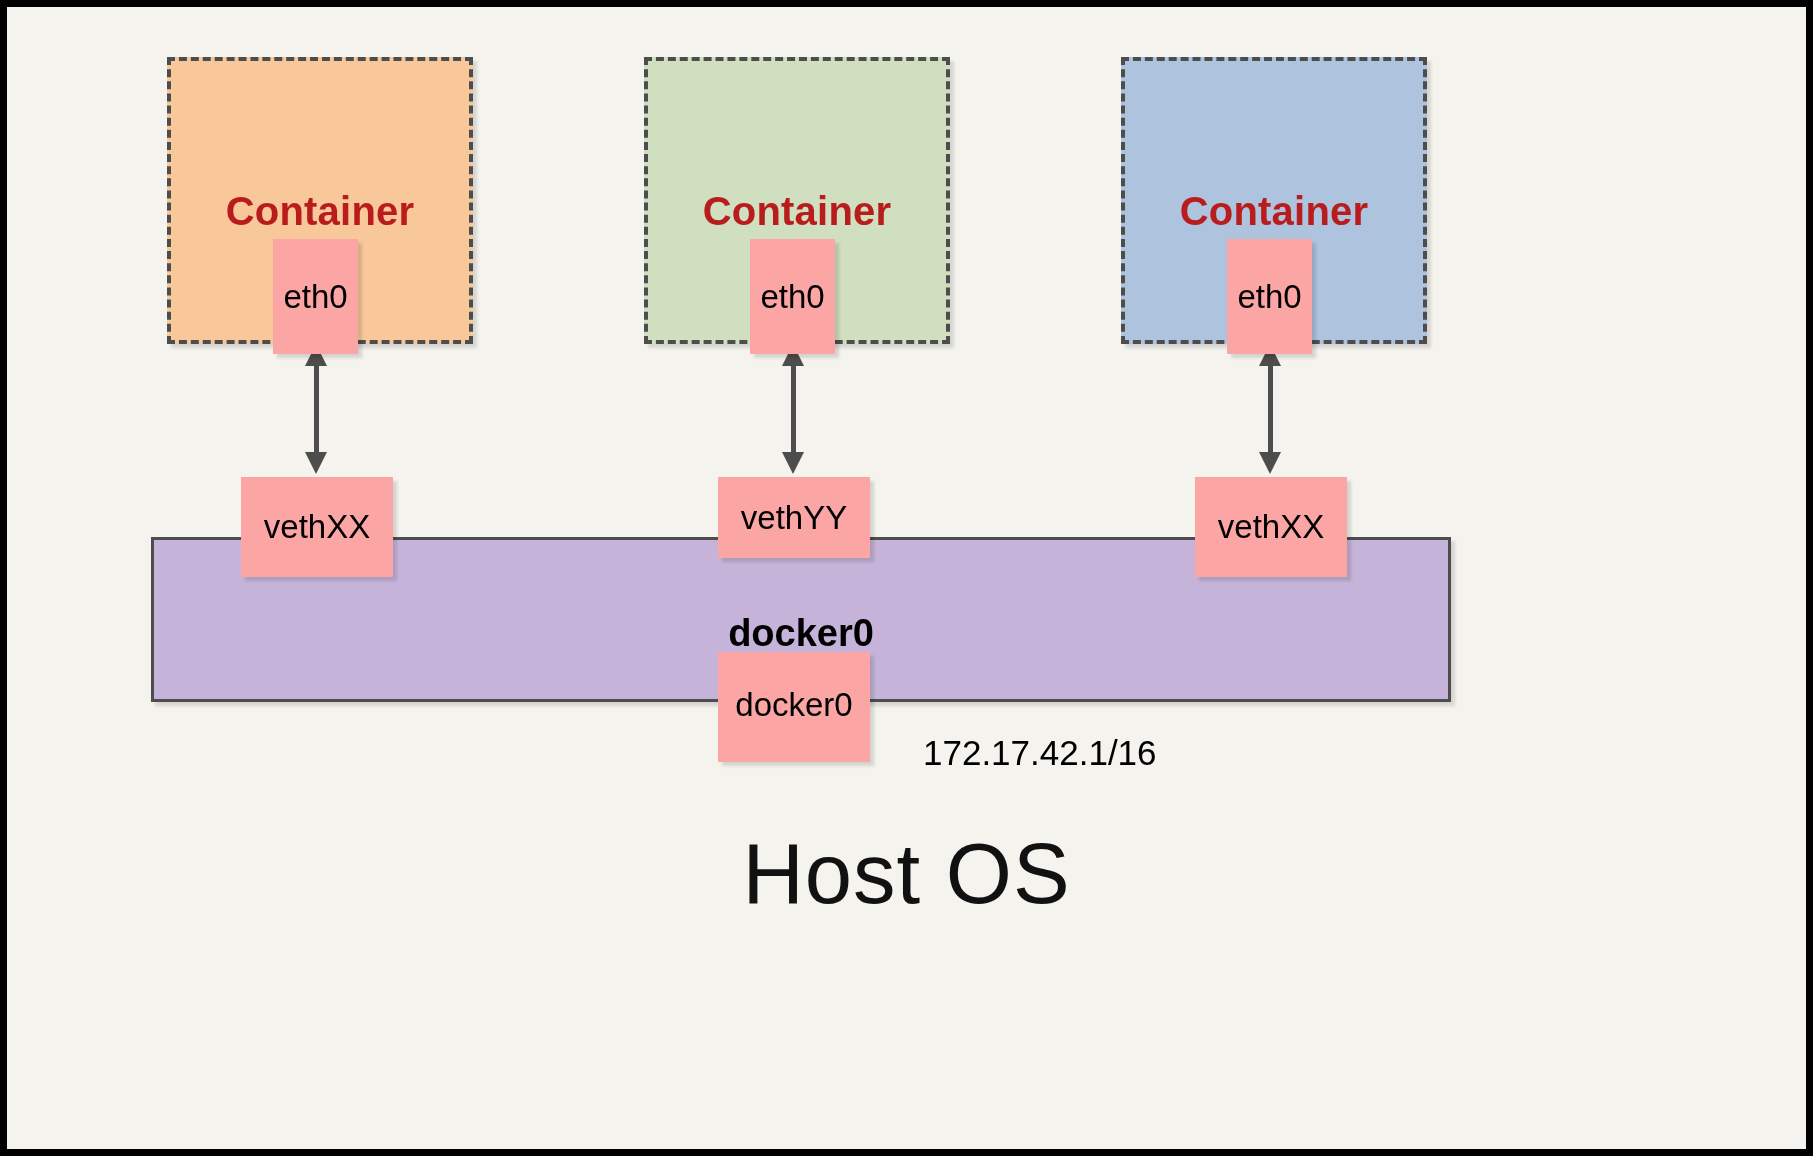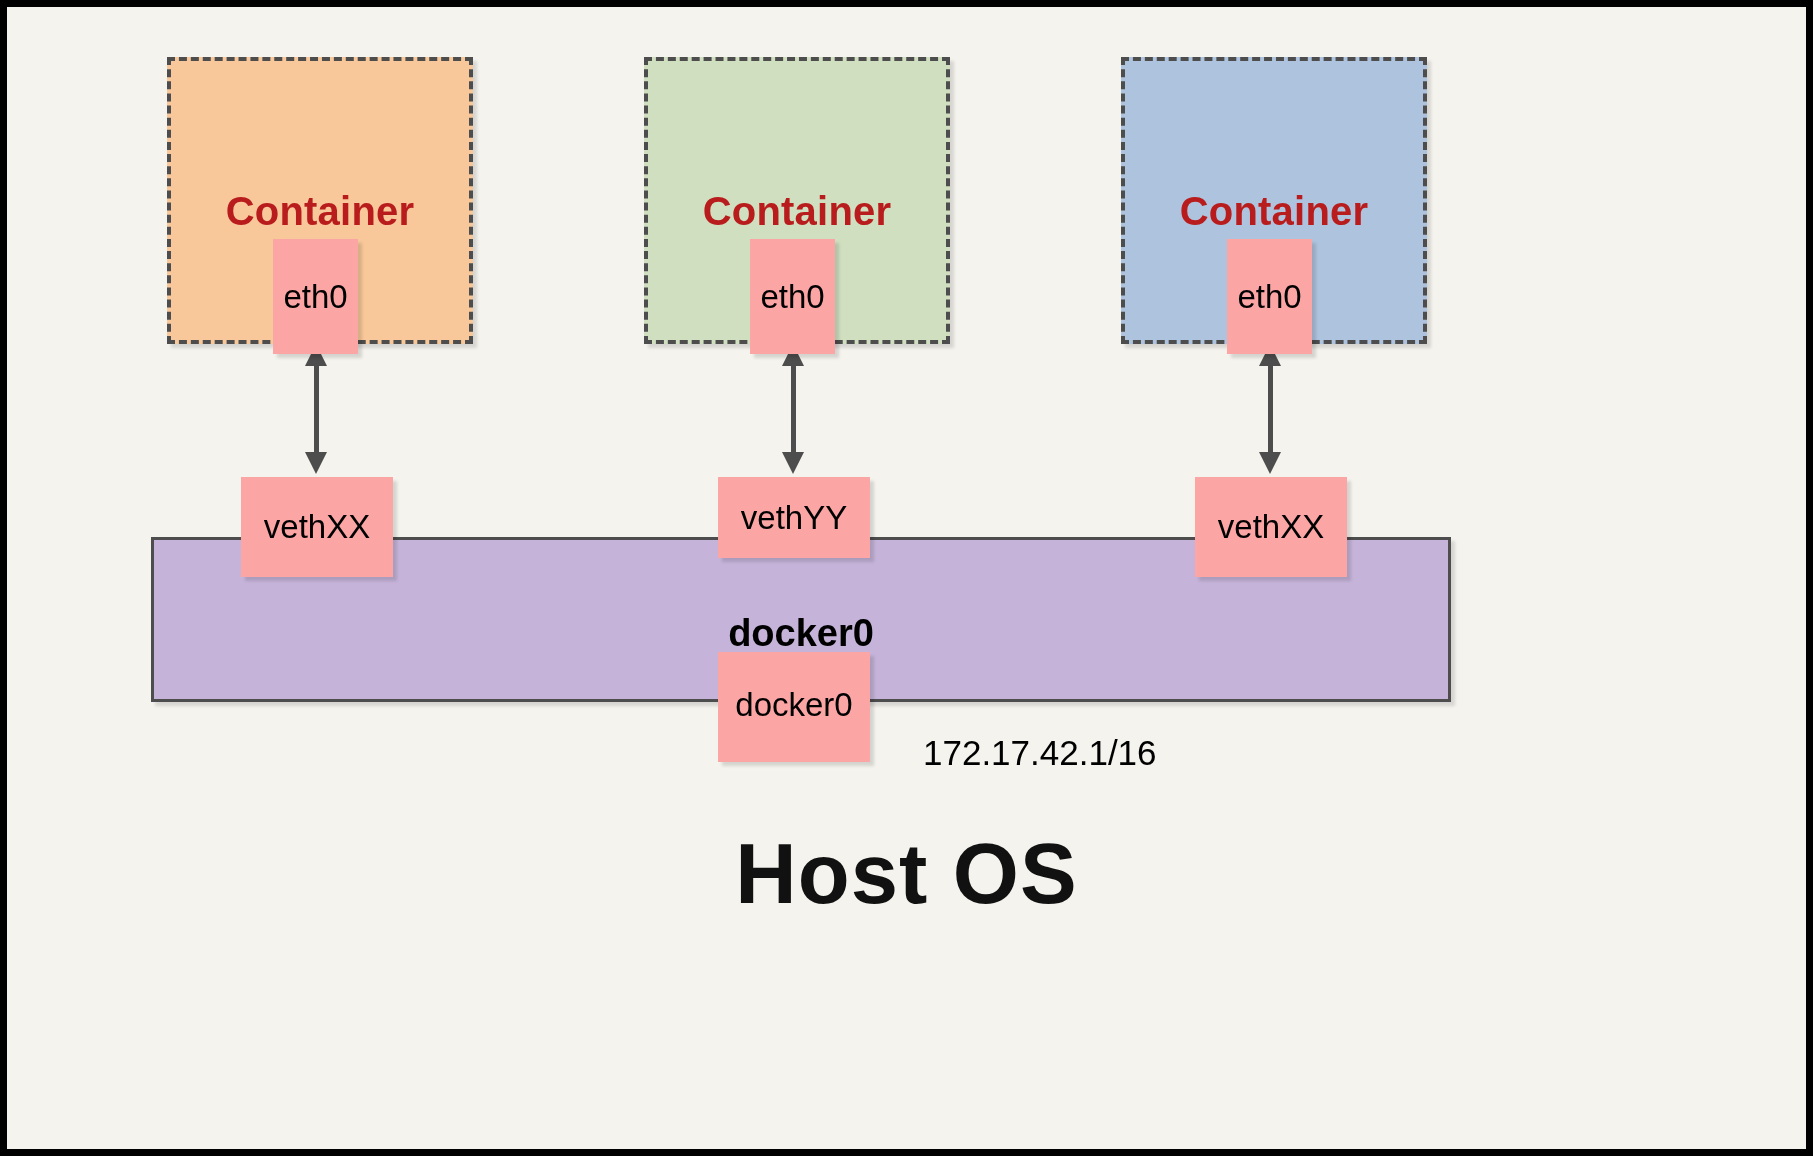--- a/index.html
+++ b/index.html
@@ -96,21 +96,21 @@
     color:#000000;
     white-space:nowrap;
     z-index:6;
   }
 
   .host-os{
     position:absolute;
     left:0;right:0;
     text-align:center;
     font-size:85px;
-    font-weight:700;
+    font-weight:400;
     color:#111111;
     letter-spacing:1px;
   }
 </style>
 </head>
 <body>
 
 <div class="canvas">
 
   <div class="container-box" style="left:160px;top:50px;width:306px;height:287px;background:#f8c89a;">

